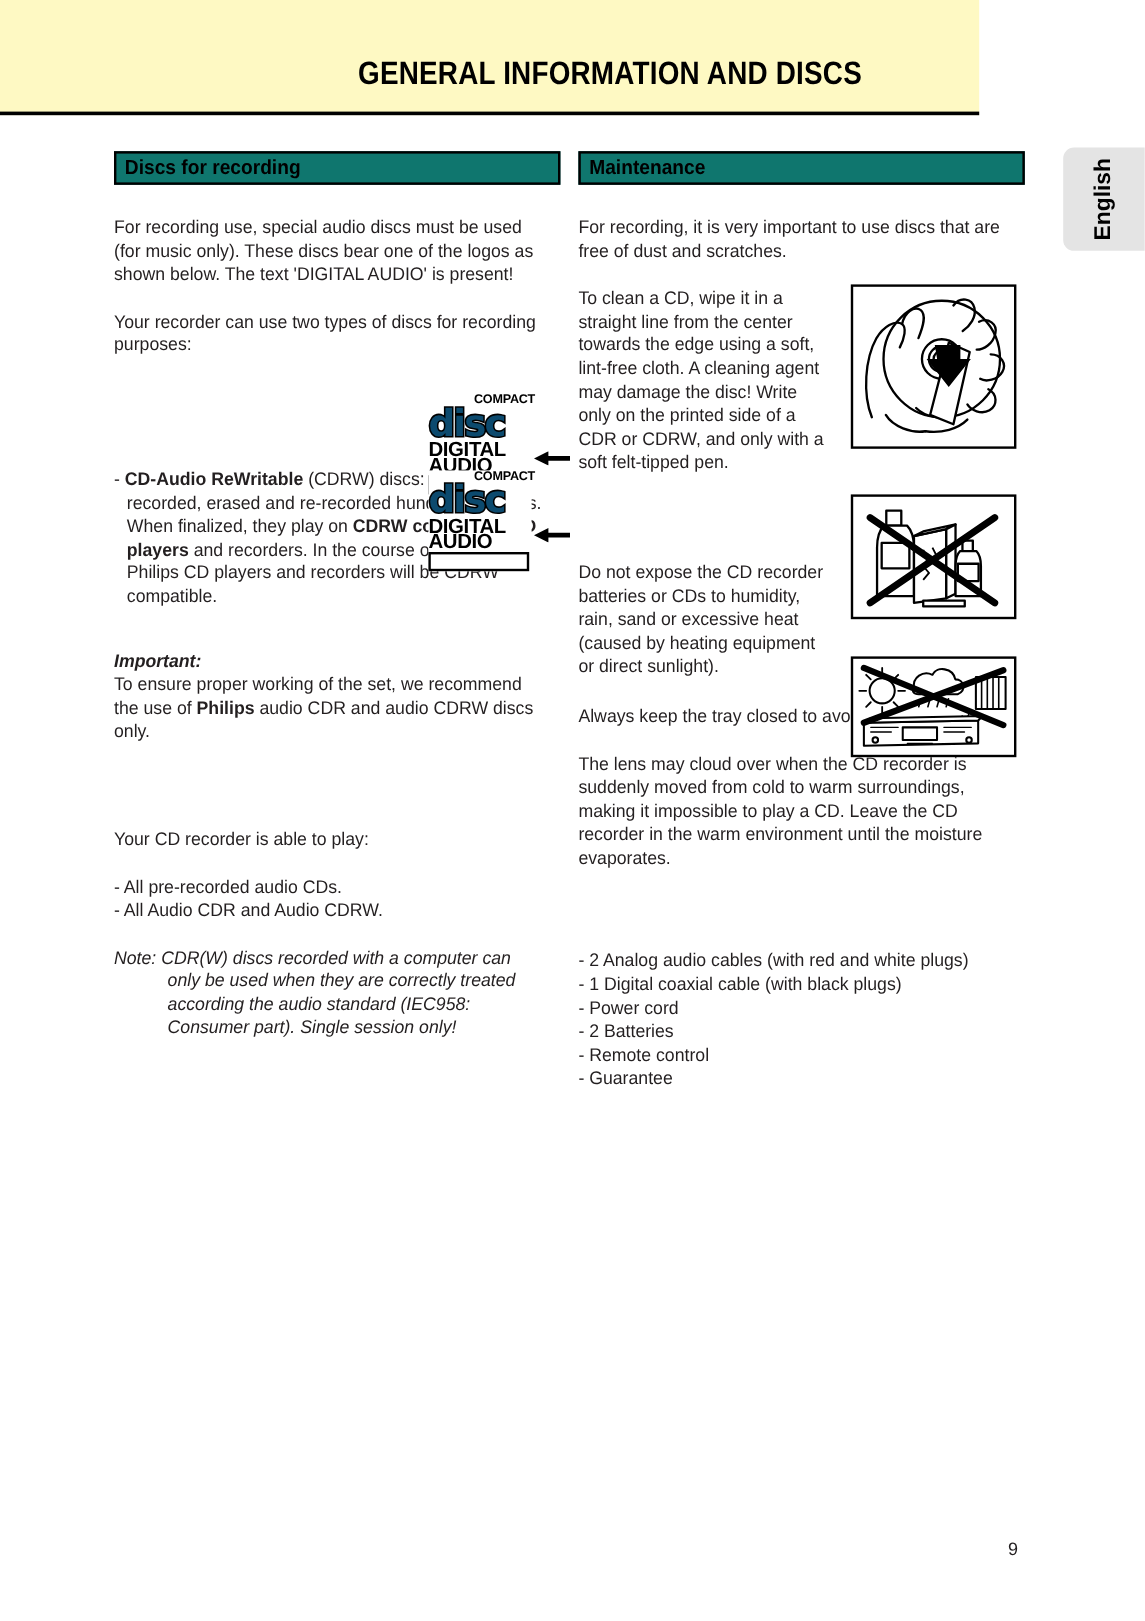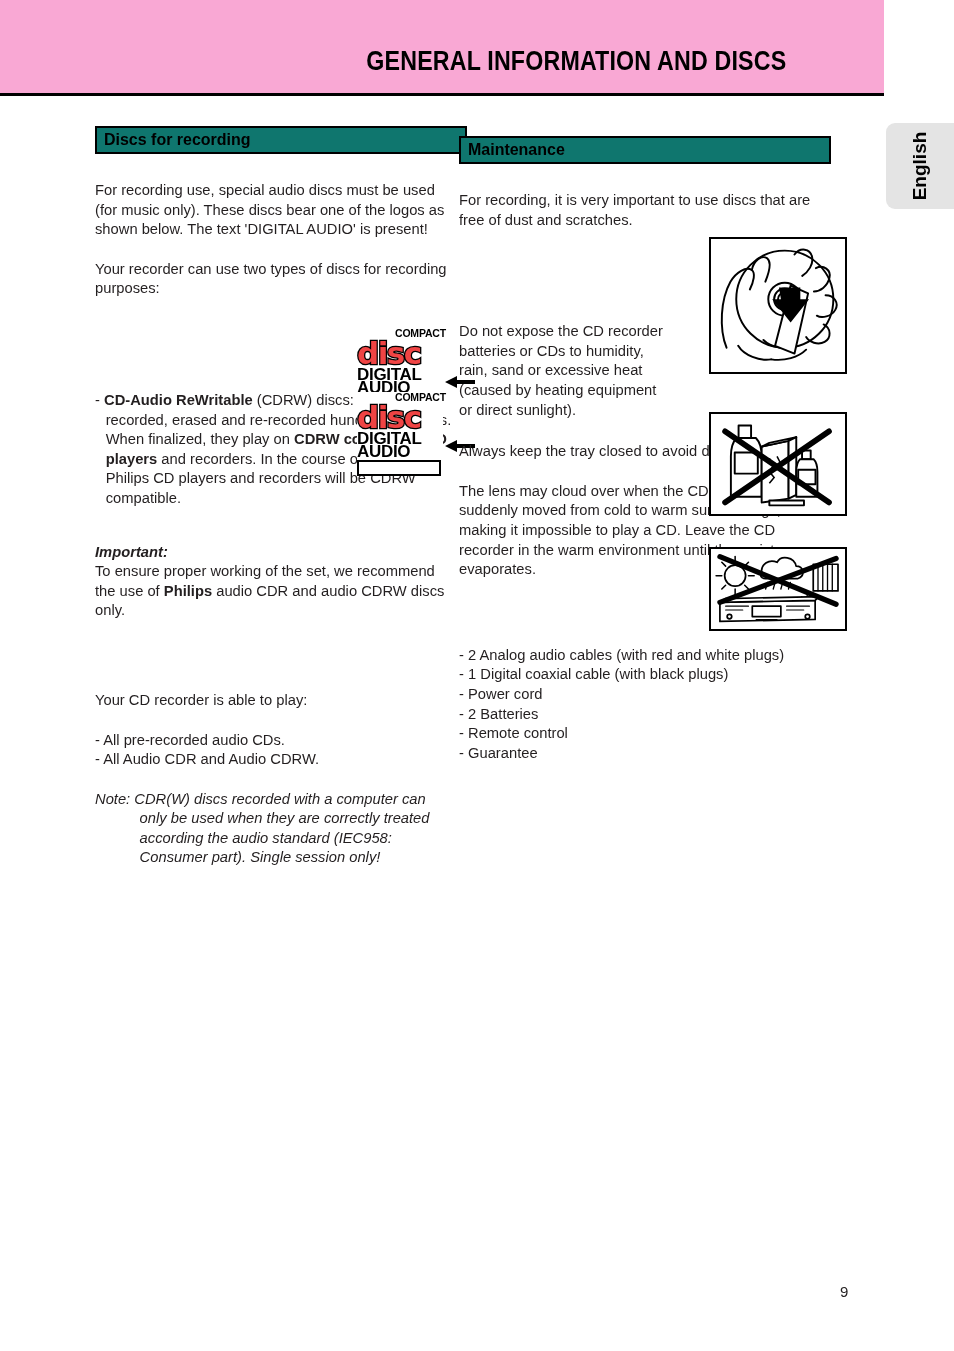--- a/index.html
+++ b/index.html
@@ -13,23 +13,23 @@
     position: relative;
     font-family: "Liberation Sans", sans-serif;
     color: #1a1a1a;
     overflow: hidden;
   }
 
   
   .header-band {
     position: absolute;
     left: 0; top: 0;
-    width: 884px;
+    width: 816px;
     height: 96px;
-    background: #f9a8d4;
+    background: #fef9c3;
     border-bottom: 3px solid #000000;
     box-sizing: border-box;
   }
   .header-title {
     position: absolute;
     right: 98px;
     bottom: 16px;
     font-size: 27px;
     font-weight: bold;
     letter-spacing: 0.2px;
@@ -65,21 +65,21 @@
     transform-box: border-box;
   }
 
   
   .col {
     position: absolute;
     top: 126px;
     width: 372px;
   }
   .col-left  { left: 95px; }
-  .col-right { left: 459px; margin-top: 10px; }
+  .col-right { left: 482px; }
 
   
   .section-bar {
     background: #0f766e;
     border: 2px solid #000;
     box-sizing: border-box;
     height: 28px;
     padding: 0 0 0 7px;
     display: flex;
     align-items: center;
@@ -146,21 +146,21 @@
     margin-left: 38px;
     line-height: 11px;
     color: #000;
   }
   .cd-logo .disc-word {
     position: relative;
     font-size: 31px;
     font-weight: bold;
     line-height: 29px;
     letter-spacing: -1.5px;
-    color: #ef4444;
+    color: #0c4a6e;
     -webkit-text-stroke: 2.6px #000;
     paint-order: stroke fill;
     font-family: "DejaVu Sans", sans-serif;
   }
   .cd-logo .dabar {
     font-size: 17px;
     font-weight: bold;
     letter-spacing: -0.3px;
     line-height: 13px;
     color: #000;
@@ -282,20 +282,23 @@
   <div class="section-bar">
     <span class="section-bar-title">Maintenance</span>
   </div>
 
   <div class="gap-head"></div>
 
   <p class="para">For recording, it is very important to use discs that are free of dust and scratches.</p>
 
   <div class="sp-20"></div>
 
+  <div style="width:215px;">
+    <p class="para">To clean a CD, wipe it in a straight line from the center towards the edge using a soft, lint-free cloth. A cleaning agent may damage the disc! Write only on the printed side of a CDR or CDRW, and only with a soft felt-tipped pen.</p>
+  </div>
 
   <div style="height:34px;"></div>
 
 
   <div style="height:38px;"></div>
 
   <div style="width:215px;">
     <p class="para">Do not expose the CD recorder batteries or CDs to humidity, rain, sand or excessive heat (caused by heating equipment or direct sunlight).</p>
   </div>
 

